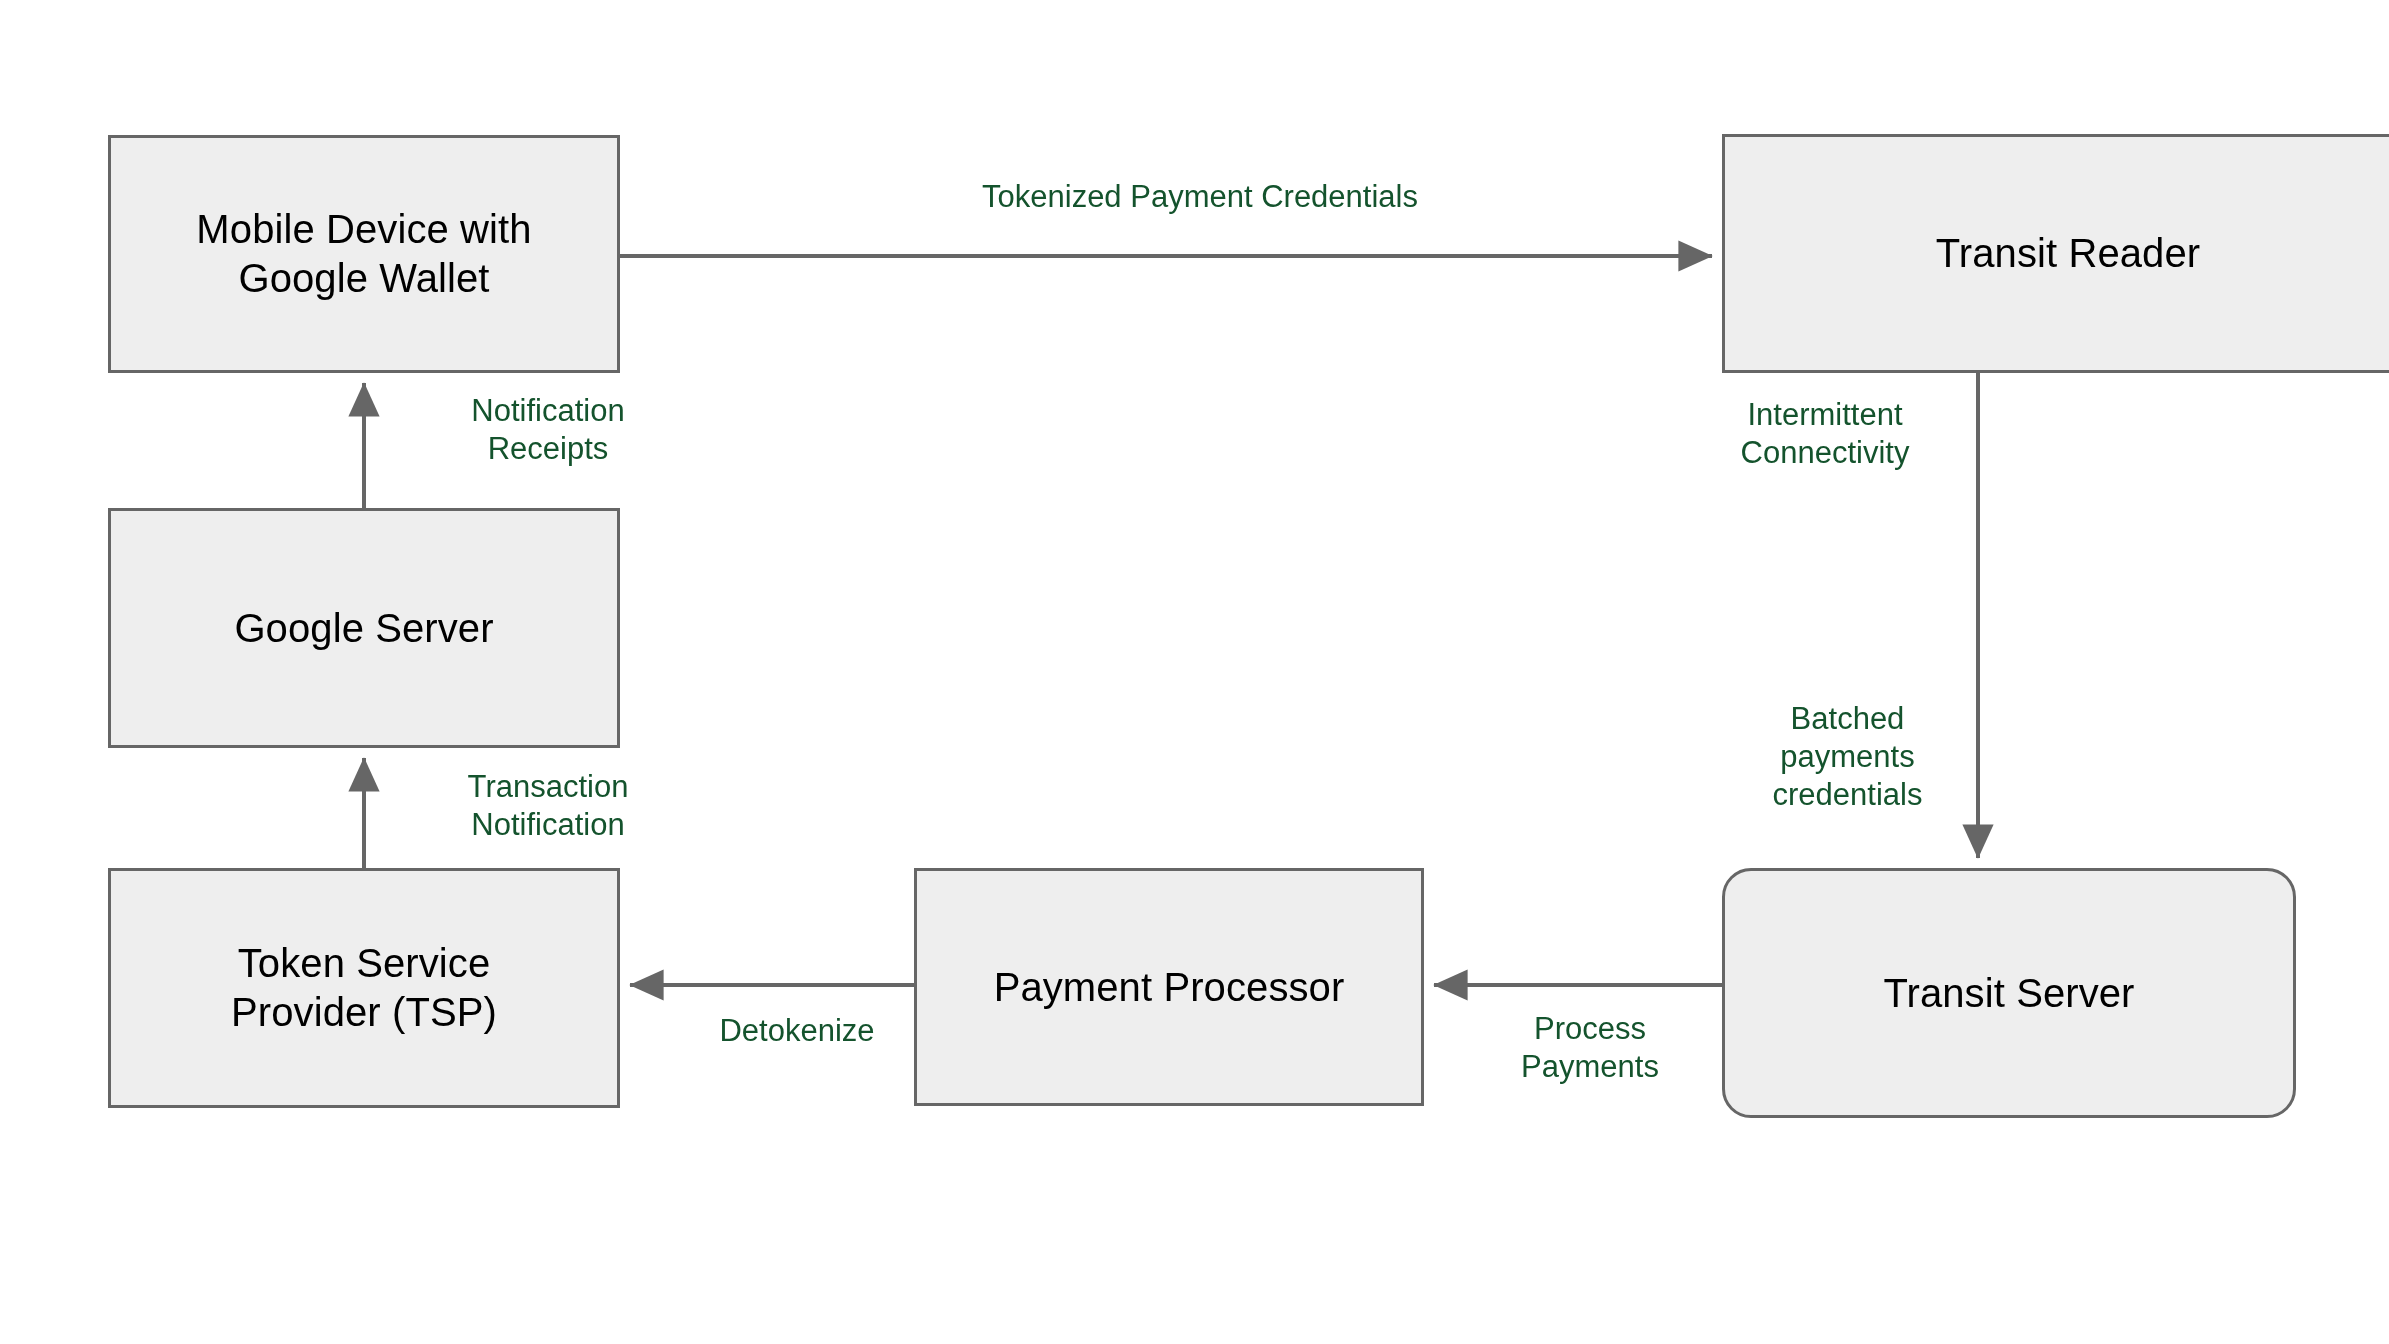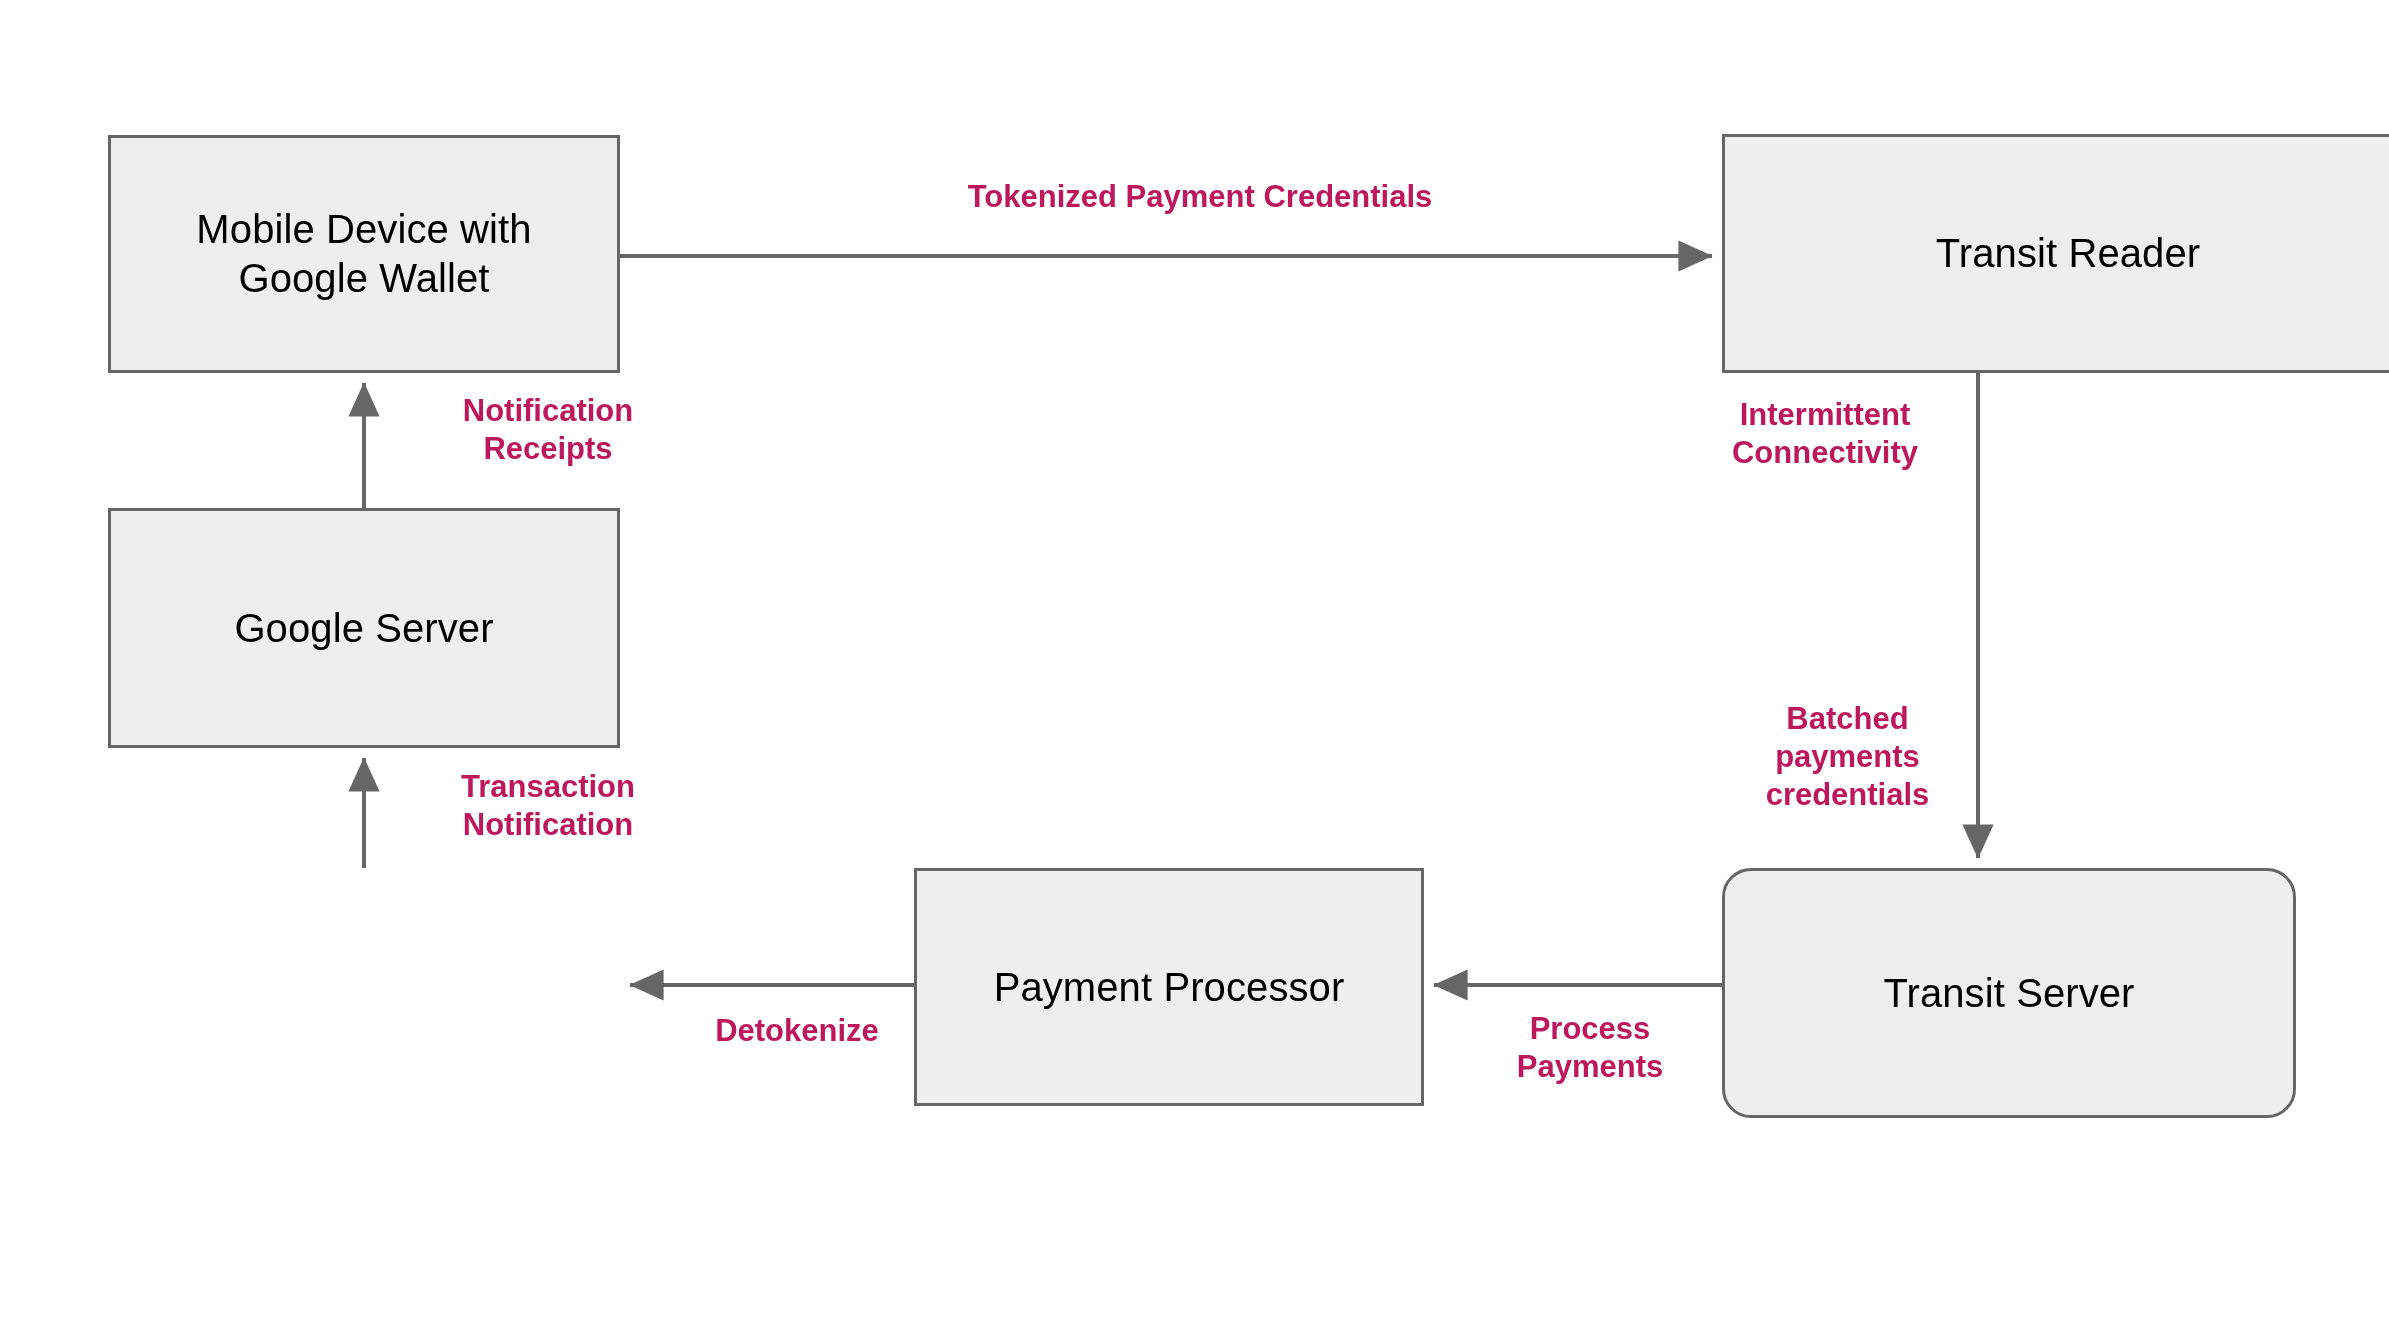--- a/index.html
+++ b/index.html
@@ -42,22 +42,22 @@
     font-weight: 400;
     color: #000000;
     line-height: 1.22;
     white-space: pre-line;
     letter-spacing: 0.1px;
   }
   .edge-label {
     position: absolute;
     font-family: "Liberation Sans", sans-serif;
     font-size: 31px;
-    font-weight: bold;
-    color: #be185d;
+    font-weight: normal;
+    color: #14532d;
     line-height: 1.22;
     white-space: pre-line;
     z-index: 3;
     background: transparent;
   }
   .el-left   { text-align: center;   }
   .el-center { text-align: center; }
 
   
   #node-mobile-device     { left: 108px; top: 135px;  width: 512px; height: 238px; }
@@ -119,20 +119,24 @@
   </div>
 
   <div class="node" id="node-transit-reader">
     <span class="node-label">Transit Reader</span>
   </div>
 
   <div class="node" id="node-google-server">
     <span class="node-label">Google Server</span>
   </div>
 
+  <div class="node" id="node-token-service">
+    <span class="node-label">Token Service
+Provider (TSP)</span>
+  </div>
 
   <div class="node" id="node-payment-processor">
     <span class="node-label">Payment Processor</span>
   </div>
 
   <div class="node" id="node-transit-server">
     <span class="node-label">Transit Server</span>
   </div>
 
   <div class="edge-label el-center" id="label-tokenized-payment-credentials">Tokenized Payment Credentials</div>

